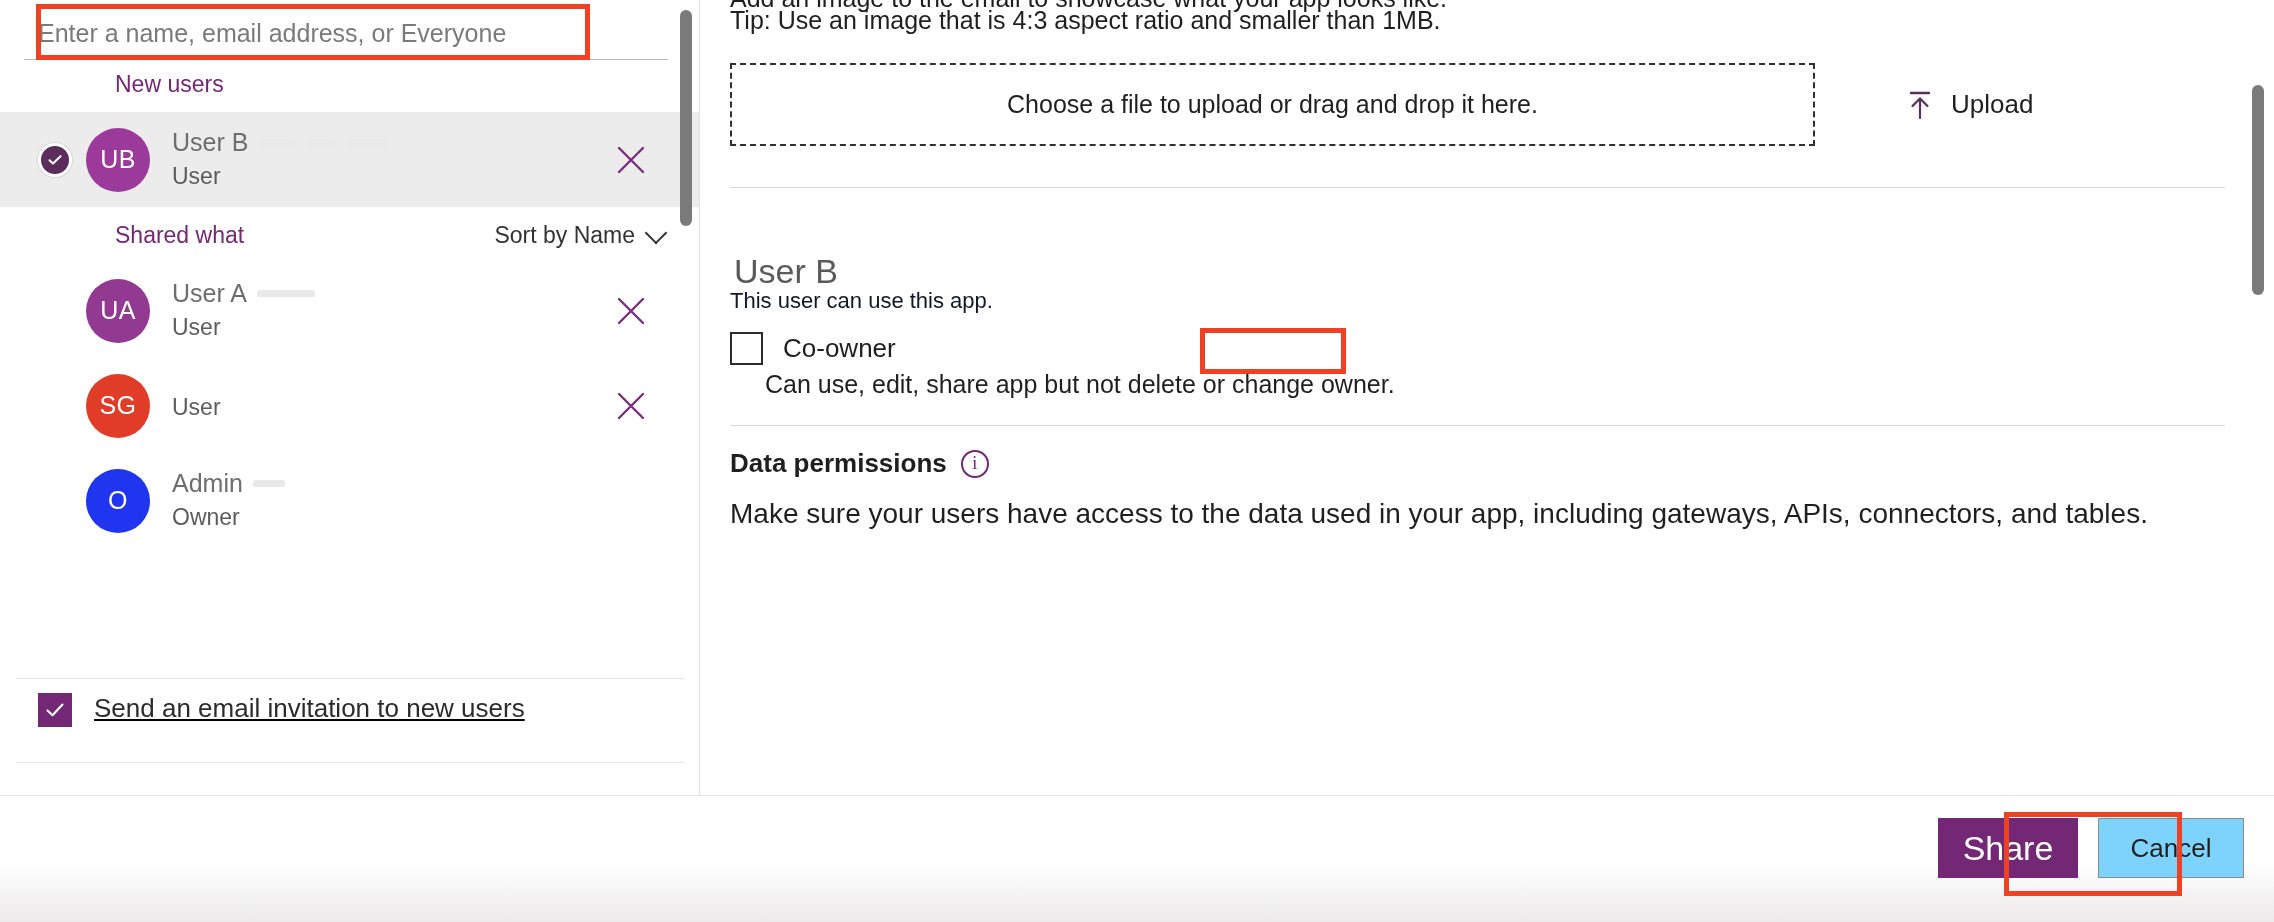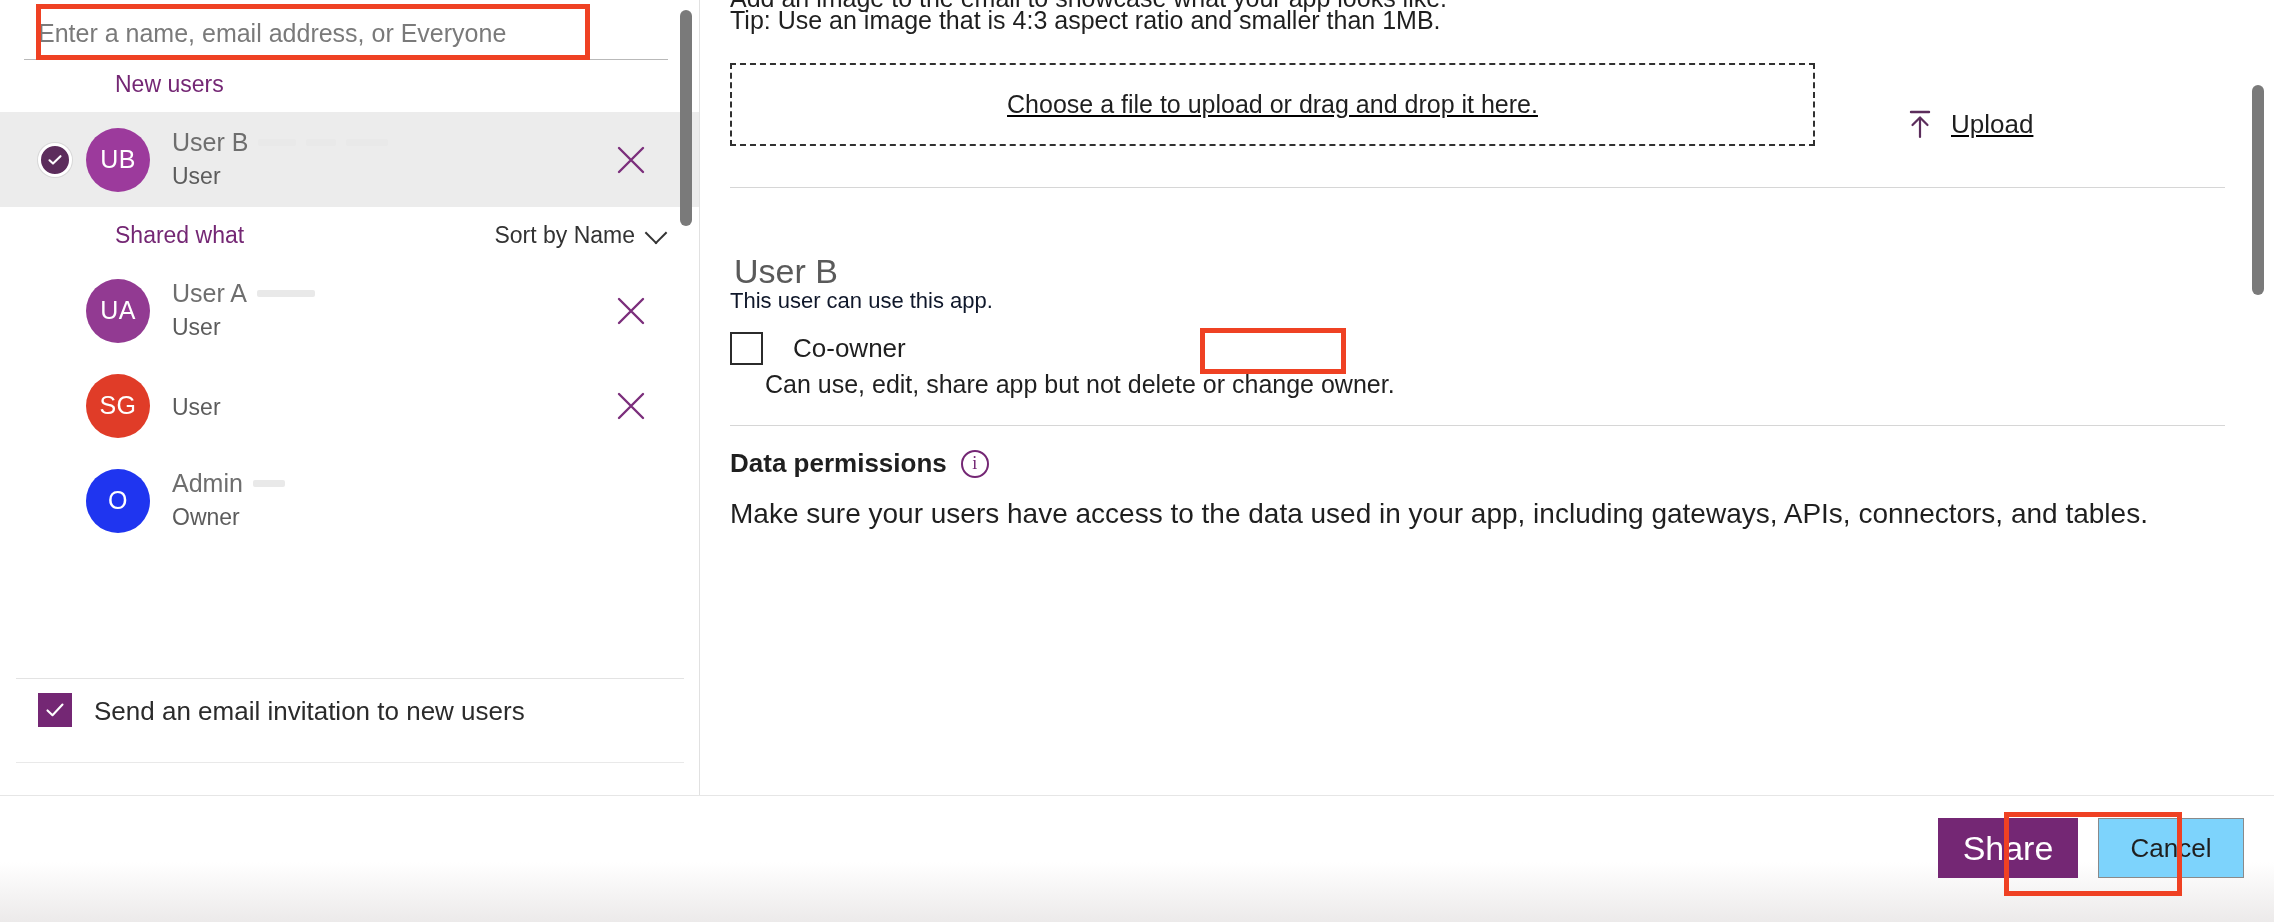--- a/index.html
+++ b/index.html
@@ -179,23 +179,24 @@
     left: 16px; top: 678px;
     width: 668px;
     height: 1px;
     background: #e3e3e3;
   }
 
   .email-invite {
     position: absolute;
     left: 38px; top: 693px;
     display: flex;
-    align-items: flex-end;
+    align-items: flex-start;
     gap: 22px;
     cursor: pointer;
+    text-decoration: underline;
   }
   .cb-checked {
     width: 34px; height: 34px;
     background: #742774;
     display: flex; align-items: center; justify-content: center;
   }
   .email-invite-label {
     font-size: 26px;
     color: #2b2b2b;
   }
@@ -249,22 +250,21 @@
     font-size: 25px;
     color: #1f1f1f;
     white-space: nowrap;
   }
 
   .upload-row {
     position: absolute;
     left: 30px; top: 63px;
     width: 1500px;
     display: flex;
-    align-items: flex-end;
-    text-decoration: underline;
+    align-items: center;
   }
   .dropzone {
     width: 1085px;
     height: 83px;
     border: 2px dashed #303030;
     display: flex;
     align-items: center;
     justify-content: center;
     font-size: 25px;
     color: #1f1f1f;
@@ -306,21 +306,21 @@
     left: 30px; top: 288px;
     font-size: 22px;
     color: #0f172a;
   }
 
   .coowner-row {
     position: absolute;
     left: 30px; top: 332px;
     display: flex;
     align-items: center;
-    gap: 30px;
+    gap: 20px;
     cursor: pointer;
   }
   .cb-empty {
     width: 33px; height: 33px;
     border: 2px solid #2b2b2b;
     background: #ffffff;
   }
   .coowner-label { font-size: 26px; color: #1f1f1f; }
 
   .coowner-desc {

